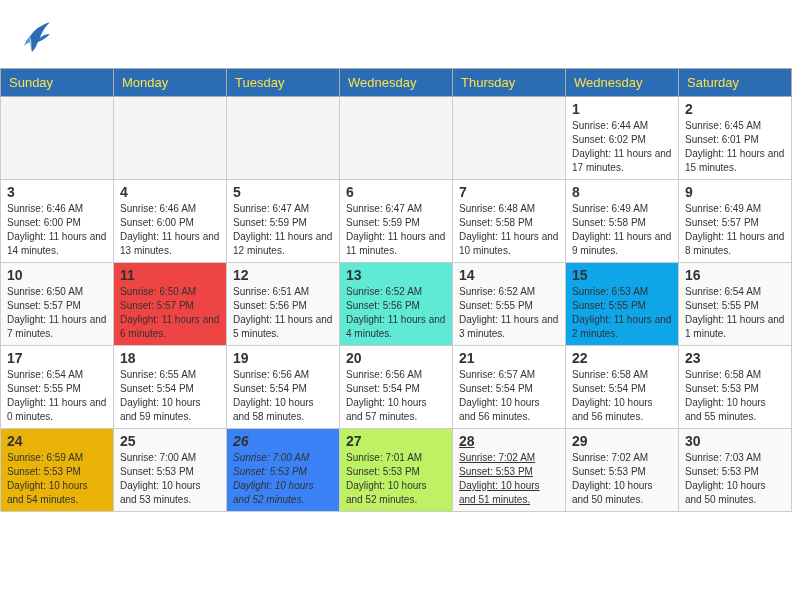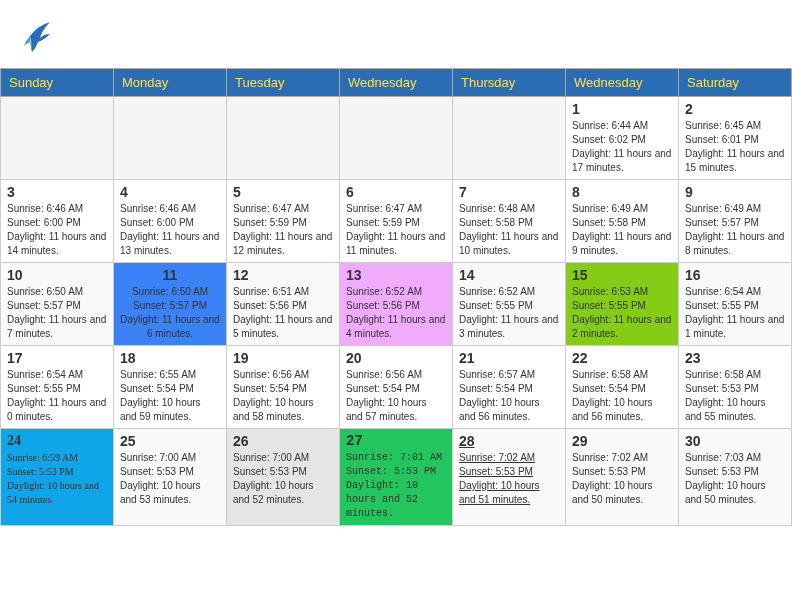--- a/index.html
+++ b/index.html
@@ -100,37 +100,37 @@
         <td>
           <div class="day-num">9</div>
           <div class="day-info">Sunrise: 6:49 AM<br>Sunset: 5:57 PM<br>Daylight: 11 hours and 8 minutes.</div>
         </td>
       </tr>
       <tr>
         <td style="background: rgb(249, 249, 249);">
           <div class="day-num">10</div>
           <div class="day-info">Sunrise: 6:50 AM<br>Sunset: 5:57 PM<br>Daylight: 11 hours and 7 minutes.</div>
         </td>
-        <td style="background: #3b82f6; text-align: center;">
+        <td style="background: #ef4444;">
           <div class="day-num">11</div>
           <div class="day-info">Sunrise: 6:50 AM<br>Sunset: 5:57 PM<br>Daylight: 11 hours and 6 minutes.</div>
         </td>
         <td style="background: rgb(249, 249, 249);">
           <div class="day-num">12</div>
           <div class="day-info">Sunrise: 6:51 AM<br>Sunset: 5:56 PM<br>Daylight: 11 hours and 5 minutes.</div>
         </td>
-        <td style="background: #f0abfc;">
+        <td style="background: #5eead4;">
           <div class="day-num">13</div>
           <div class="day-info">Sunrise: 6:52 AM<br>Sunset: 5:56 PM<br>Daylight: 11 hours and 4 minutes.</div>
         </td>
         <td style="background: rgb(249, 249, 249);">
           <div class="day-num">14</div>
           <div class="day-info">Sunrise: 6:52 AM<br>Sunset: 5:55 PM<br>Daylight: 11 hours and 3 minutes.</div>
         </td>
-        <td style="background: #84cc16;">
+        <td style="background: #0ea5e9;">
           <div class="day-num">15</div>
           <div class="day-info">Sunrise: 6:53 AM<br>Sunset: 5:55 PM<br>Daylight: 11 hours and 2 minutes.</div>
         </td>
         <td style="background: rgb(249, 249, 249);">
           <div class="day-num">16</div>
           <div class="day-info">Sunrise: 6:54 AM<br>Sunset: 5:55 PM<br>Daylight: 11 hours and 1 minute.</div>
         </td>
       </tr>
       <tr>
         <td>
@@ -156,33 +156,33 @@
         <td>
           <div class="day-num">22</div>
           <div class="day-info">Sunrise: 6:58 AM<br>Sunset: 5:54 PM<br>Daylight: 10 hours and 56 minutes.</div>
         </td>
         <td>
           <div class="day-num">23</div>
           <div class="day-info">Sunrise: 6:58 AM<br>Sunset: 5:53 PM<br>Daylight: 10 hours and 55 minutes.</div>
         </td>
       </tr>
       <tr>
-        <td style="background: #0ea5e9; font-family: Liberation Serif, serif;">
+        <td style="background: #eab308;">
           <div class="day-num">24</div>
           <div class="day-info">Sunrise: 6:59 AM<br>Sunset: 5:53 PM<br>Daylight: 10 hours and 54 minutes.</div>
         </td>
         <td style="background: rgb(249, 249, 249);">
           <div class="day-num">25</div>
           <div class="day-info">Sunrise: 7:00 AM<br>Sunset: 5:53 PM<br>Daylight: 10 hours and 53 minutes.</div>
         </td>
-        <td style="background: #e5e5e5;">
+        <td style="background: #3b82f6; font-style: italic;">
           <div class="day-num">26</div>
           <div class="day-info">Sunrise: 7:00 AM<br>Sunset: 5:53 PM<br>Daylight: 10 hours and 52 minutes.</div>
         </td>
-        <td style="background: #22c55e; font-family: Liberation Mono, monospace;">
+        <td style="background: #bef264;">
           <div class="day-num">27</div>
           <div class="day-info">Sunrise: 7:01 AM<br>Sunset: 5:53 PM<br>Daylight: 10 hours and 52 minutes.</div>
         </td>
         <td style="background: rgb(249, 249, 249); text-decoration: underline;">
           <div class="day-num">28</div>
           <div class="day-info">Sunrise: 7:02 AM<br>Sunset: 5:53 PM<br>Daylight: 10 hours and 51 minutes.</div>
         </td>
         <td style="background: rgb(249, 249, 249); margin-top: 44px;">
           <div class="day-num">29</div>
           <div class="day-info">Sunrise: 7:02 AM<br>Sunset: 5:53 PM<br>Daylight: 10 hours and 50 minutes.</div>

